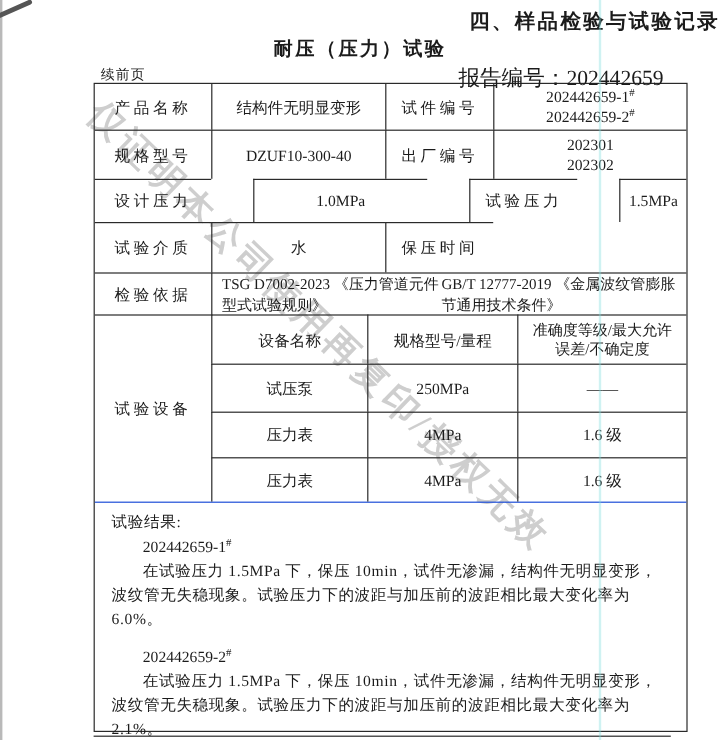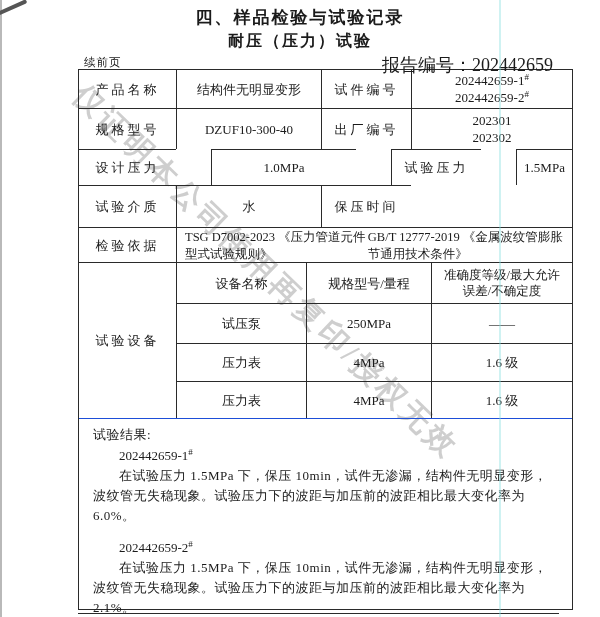--- a/index.html
+++ b/index.html
@@ -14,21 +14,21 @@
     transform:rotate(-24deg);border-radius:2px;z-index:6;}
   .cyan-line{position:absolute;left:499px;top:0;width:2px;height:100%;
     background:rgba(130,220,220,0.38);z-index:7;pointer-events:none;}
   
   .watermark{
     position:absolute;left:92px;top:76px;z-index:0;white-space:nowrap;
     transform:rotate(44deg);transform-origin:0 0;
     font-size:30px;font-weight:bold;letter-spacing:4px;color:#c6c6c6;opacity:.85;
   }
   
-  .title1{position:absolute;top:6px;left:0;right:0;text-align:center;
+  .title1{position:absolute;top:6px;left:0;right:0;text-align:right;
     font-size:17px;font-weight:bold;letter-spacing:2px;z-index:2;}
   .title2{position:absolute;top:31px;left:0;right:0;text-align:center;
     font-size:16px;font-weight:bold;letter-spacing:2px;z-index:2;}
   .meta-left{position:absolute;top:55px;left:84px;font-size:11.5px;letter-spacing:1px;z-index:2;}
   .meta-right{position:absolute;top:53px;right:47px;font-size:18px;z-index:2;}
   
   .doc-table{
     position:absolute;left:78px;top:69px;width:495px;box-sizing:border-box;
     border:1.6px solid #2a2a2a;z-index:1;font-size:13px;
   }

